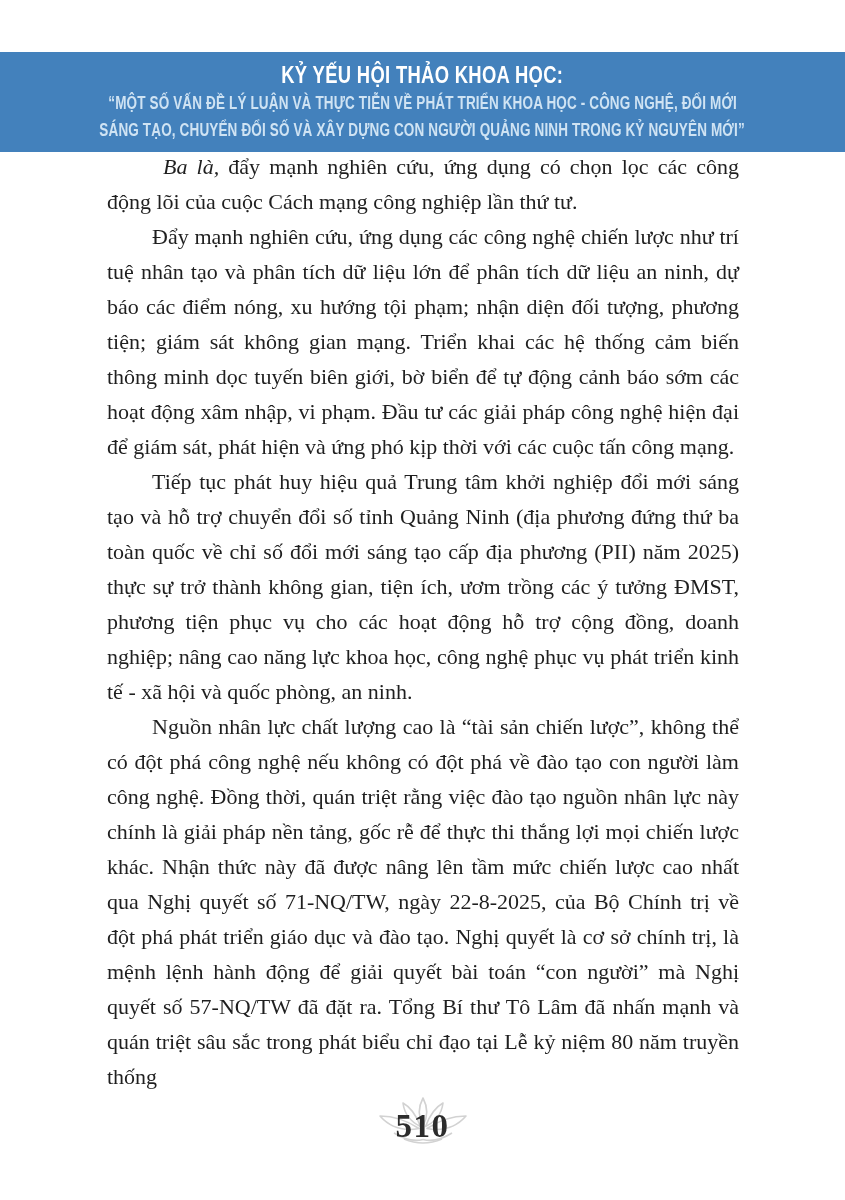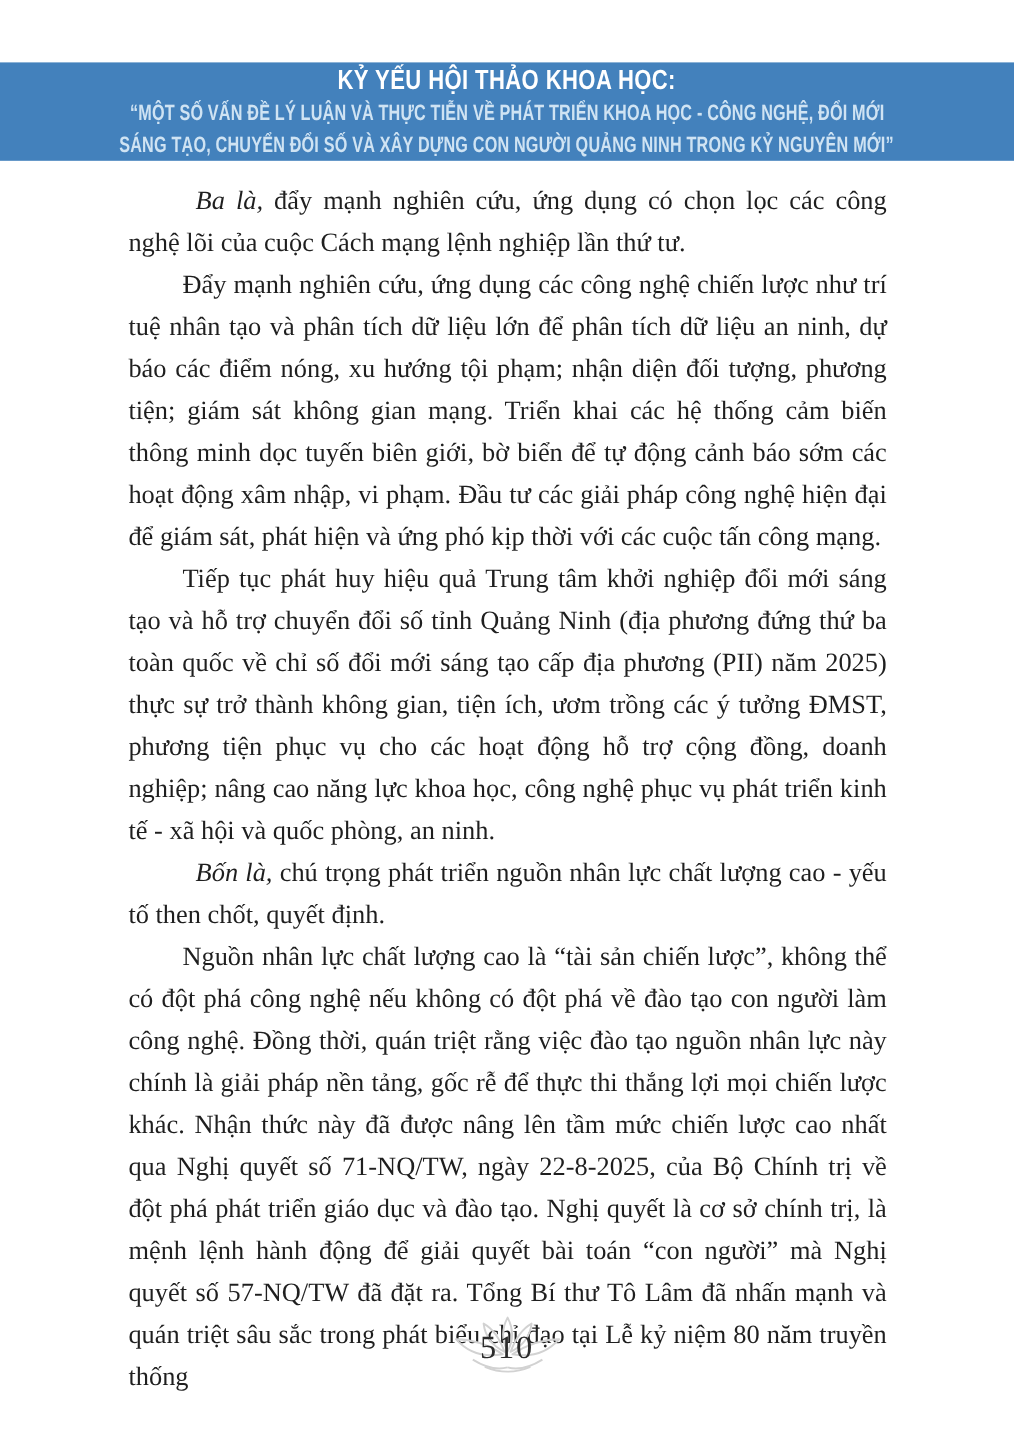--- a/index.html
+++ b/index.html
@@ -13,21 +13,21 @@
     overflow: hidden;
     font-family: "Liberation Serif", serif;
   }
 
   
   .band {
     position: absolute;
     top: 52px;
     left: 0;
     width: 845px;
-    height: 82px;
+    height: 100px;
     background: #4381bc;
     display: flex;
     flex-direction: column;
     align-items: center;
     justify-content: center;
     font-family: "Liberation Sans", sans-serif;
     font-weight: bold;
   }
   .band-title {
     font-size: 23px;
@@ -71,42 +71,41 @@
     display: flex;
     justify-content: center;
   }
   .lotus-wrap { position: relative; width: 106px; height: 58px; }
   .lotus-wrap svg { position: absolute; left: 0; top: 0; }
   .pageno {
     position: absolute;
     left: 0; right: 0; top: 13px;
     text-align: center;
     font-family: "Liberation Serif", serif;
-    font-weight: normal;
-    font-size: 27px;
+    font-weight: bold;
+    font-size: 33px;
     letter-spacing: 1.5px;
     color: #2c2c2c;
   }
 </style>
 </head>
 <body>
 
 <div class="page">
 
   <header class="band">
     <div class="band-title">KỶ YẾU HỘI THẢO KHOA HỌC:</div>
     <div class="band-sub">“MỘT SỐ VẤN ĐỀ LÝ LUẬN VÀ THỰC TIỄN VỀ PHÁT TRIỂN KHOA HỌC - CÔNG NGHỆ, ĐỔI MỚI</div>
     <div class="band-sub">SÁNG TẠO, CHUYỂN ĐỔI SỐ VÀ XÂY DỰNG CON NGƯỜI QUẢNG NINH TRONG KỶ NGUYÊN MỚI”</div>
   </header>
 
   <main class="body-text">
-    <p><span class="lead">Ba là,</span><span> đẩy mạnh nghiên cứu, ứng dụng có chọn lọc các công nghệ lõi của cuộc Cách mạng lệnh nghiệp lần thứ tư.</span></p>
+    <p><span class="lead">Ba là,</span><span> đẩy mạnh nghiên cứu, ứng dụng có chọn lọc các công động lõi của cuộc Cách mạng công nghiệp lần thứ tư.</span></p>
     <p><span>Đẩy mạnh nghiên cứu, ứng dụng các công nghệ chiến lược như trí tuệ nhân tạo và phân tích dữ liệu lớn để phân tích dữ liệu an ninh, dự báo các điểm nóng, xu hướng tội phạm; nhận diện đối tượng, phương tiện; giám sát không gian mạng. Triển khai các hệ thống cảm biến thông minh dọc tuyến biên giới, bờ biển để tự động cảnh báo sớm các hoạt động xâm nhập, vi phạm. Đầu tư các giải pháp công nghệ hiện đại để giám sát, phát hiện và ứng phó kịp thời với các cuộc tấn công mạng.</span></p>
     <p><span>Tiếp tục phát huy hiệu quả Trung tâm khởi nghiệp đổi mới sáng tạo và hỗ trợ chuyển đổi số tỉnh Quảng Ninh (địa phương đứng thứ ba toàn quốc về chỉ số đổi mới sáng tạo cấp địa phương (PII) năm 2025) thực sự trở thành không gian, tiện ích, ươm trồng các ý tưởng ĐMST, phương tiện phục vụ cho các hoạt động hỗ trợ cộng đồng, doanh nghiệp; nâng cao năng lực khoa học, công nghệ phục vụ phát triển kinh tế - xã hội và quốc phòng, an ninh.</span></p>
-    <p><span class="lead">Bốn là,</span><span> chú trọng phát triển nguồn nhân lực chất lượng cao - yếu tố then chốt, quyết định.</span></p>
     <p><span>Nguồn nhân lực chất lượng cao là “tài sản chiến lược”, không thể có đột phá công nghệ nếu không có đột phá về đào tạo con người làm công nghệ. Đồng thời, quán triệt rằng việc đào tạo nguồn nhân lực này chính là giải pháp nền tảng, gốc rễ để thực thi thắng lợi mọi chiến lược khác. Nhận thức này đã được nâng lên tầm mức chiến lược cao nhất qua Nghị quyết số 71-NQ/TW, ngày 22-8-2025, của Bộ Chính trị về đột phá phát triển giáo dục và đào tạo. Nghị quyết là cơ sở chính trị, là mệnh lệnh hành động để giải quyết bài toán “con người” mà Nghị quyết số 57-NQ/TW đã đặt ra. Tổng Bí thư Tô Lâm đã nhấn mạnh và quán triệt sâu sắc trong phát biểu chỉ đạo tại Lễ kỷ niệm 80 năm truyền thống</span></p>
   </main>
 
   <footer class="footer">
     <div class="lotus-wrap">
       <svg width="106" height="58" viewBox="0 0 106 58" fill="none" stroke="#d2d2d2" stroke-width="1.6" stroke-linejoin="round">
         <path d="M53 3 Q45.5 17 53 31 Q60.5 17 53 3 Z"></path>
         <path d="M33 8 Q35 24 50.5 31.5 Q44 14 33 8 Z"></path>
         <path d="M73 8 Q71 24 55.5 31.5 Q62 14 73 8 Z"></path>
         <path d="M10 21 Q25 38 49 33.5 Q30 21 10 21 Z"></path>

